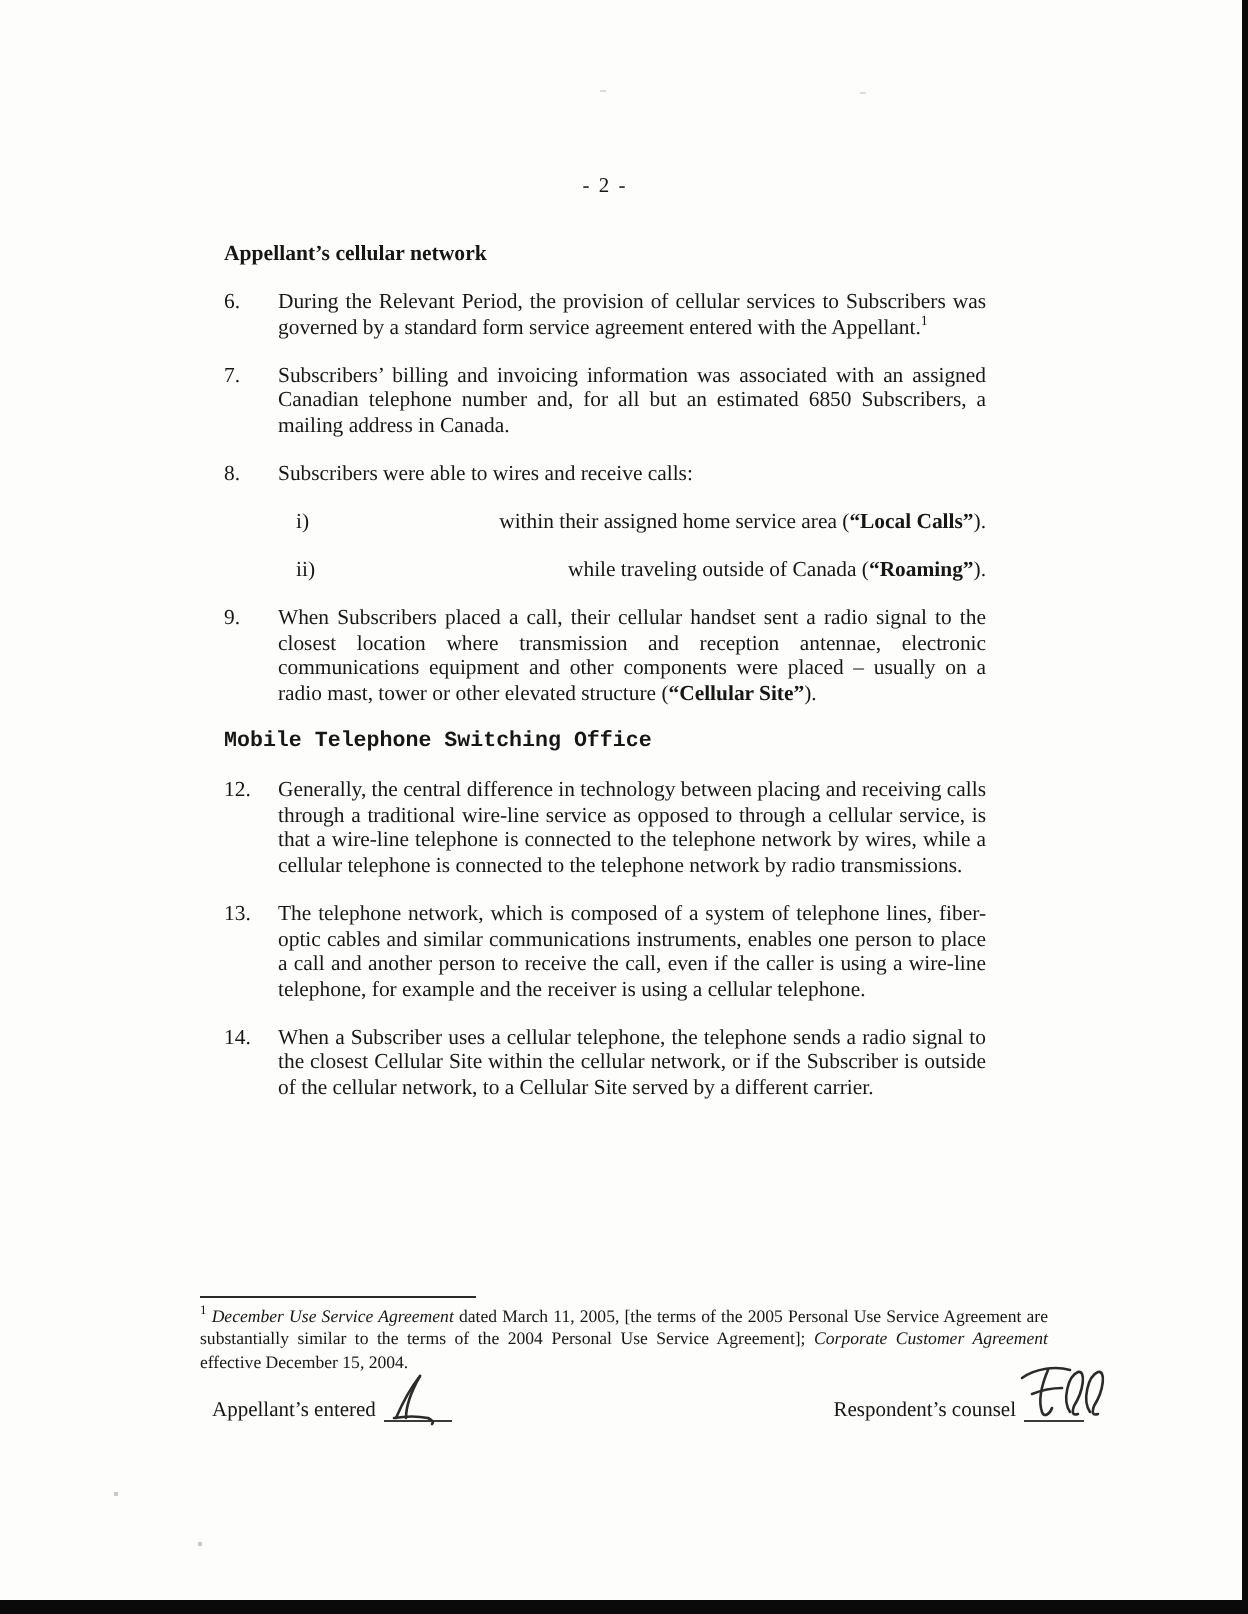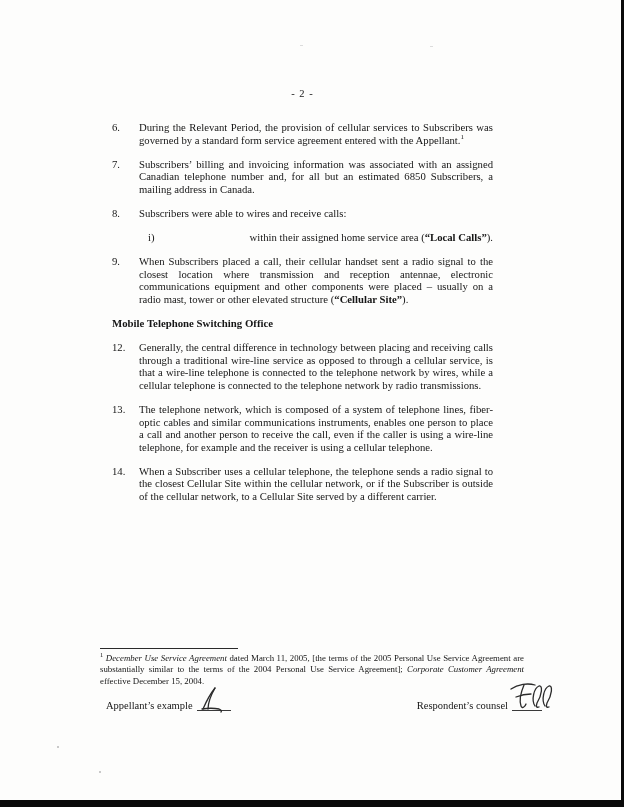--- a/index.html
+++ b/index.html
@@ -18,21 +18,21 @@
     text-align:center;
     font-size:10.5px;
     letter-spacing:1px;
     margin-bottom:22px;
   }
   .doc-heading{
     font-size:10.8px;
     font-weight:bold;
     margin:0 0 12px 0;
   }
-  .doc-heading.second{margin-top:0;}
+  .doc-heading.second{margin-top:0;font-family:Liberation Mono, monospace;}
   .para{
     display:flex;
     font-size:10.7px;
     line-height:12.6px;
     margin:0 0 11.5px 0;
   }
   .pnum{flex:none;width:27px;}
   .ptext{flex:1;text-align:justify;}
   .para.sub{margin-left:36px;margin-bottom:11.5px;}
   .para.sub .pnum{width:17px;}
@@ -86,20 +86,21 @@
 </style>
 </head>
 <body>
 
 <div class="page">
 
   <div class="content">
 
     <div class="page-number">- 2 -</div>
 
+    <div class="doc-heading">Appellant’s cellular network</div>
 
     <div class="para">
       <span class="pnum">6.</span>
       <div class="ptext"><span>During the Relevant Period, the provision of cellular services to Subscribers was governed by a standard form service agreement entered with the Appellant.</span><sup class="fnref">1</sup></div>
     </div>
 
     <div class="para">
       <span class="pnum">7.</span>
       <div class="ptext">Subscribers’ billing and invoicing information was associated with an assigned Canadian telephone number and, for all but an estimated 6850 Subscribers, a mailing address in Canada.</div>
     </div>
@@ -107,20 +108,24 @@
     <div class="para">
       <span class="pnum">8.</span>
       <div class="ptext">Subscribers were able to wires and receive calls:</div>
     </div>
 
     <div class="para sub">
       <span class="pnum">i)</span>
       <div class="ptext"><span>within their assigned home service area (</span><b>“Local Calls”</b><span>).</span></div>
     </div>
 
+    <div class="para sub">
+      <span class="pnum">ii)</span>
+      <div class="ptext"><span>while traveling outside of Canada (</span><b>“Roaming”</b><span>).</span></div>
+    </div>
 
     <div class="para">
       <span class="pnum">9.</span>
       <div class="ptext"><span>When Subscribers placed a call, their cellular handset sent a radio signal to the closest location where transmission and reception antennae, electronic communications equipment and other components were placed – usually on a radio mast, tower or other elevated structure (</span><b>“Cellular Site”</b><span>).</span></div>
     </div>
 
 
     <div class="doc-heading second">Mobile Telephone Switching Office</div>
 
 
@@ -141,21 +146,21 @@
 
   </div>
 
   <div class="footnote">
     <div class="fn-rule"></div>
     <div class="fn-text"><sup>1</sup> <i>December Use Service Agreement</i><span> dated March 11, 2005, [the terms of the 2005 Personal Use Service Agreement are substantially similar to the terms of the 2004 Personal Use Service Agreement]; </span><i>Corporate Customer Agreement</i><span> effective December 15, 2004.</span></div>
   </div>
 
   <div class="sig-row">
     <div class="sig-group">
-      <span>Appellant’s example</span>
+      <span>Appellant’s entered</span>
       <span class="sig-slot left">
         <svg width="28" height="28" viewBox="0 0 28 28">
           <path class="sig-stroke" d="M5 24 C8 17 13 8 17 3"></path>
           <path class="sig-stroke" d="M17 3 C13 10 10 17 10 24"></path>
           <path class="sig-stroke" d="M4 24 C10 23 16 23 21 24 C23 25 24 26 23 27"></path>
         </svg>
       </span>
     </div>
     <div class="sig-group">
       <span>Respondent’s counsel</span>

